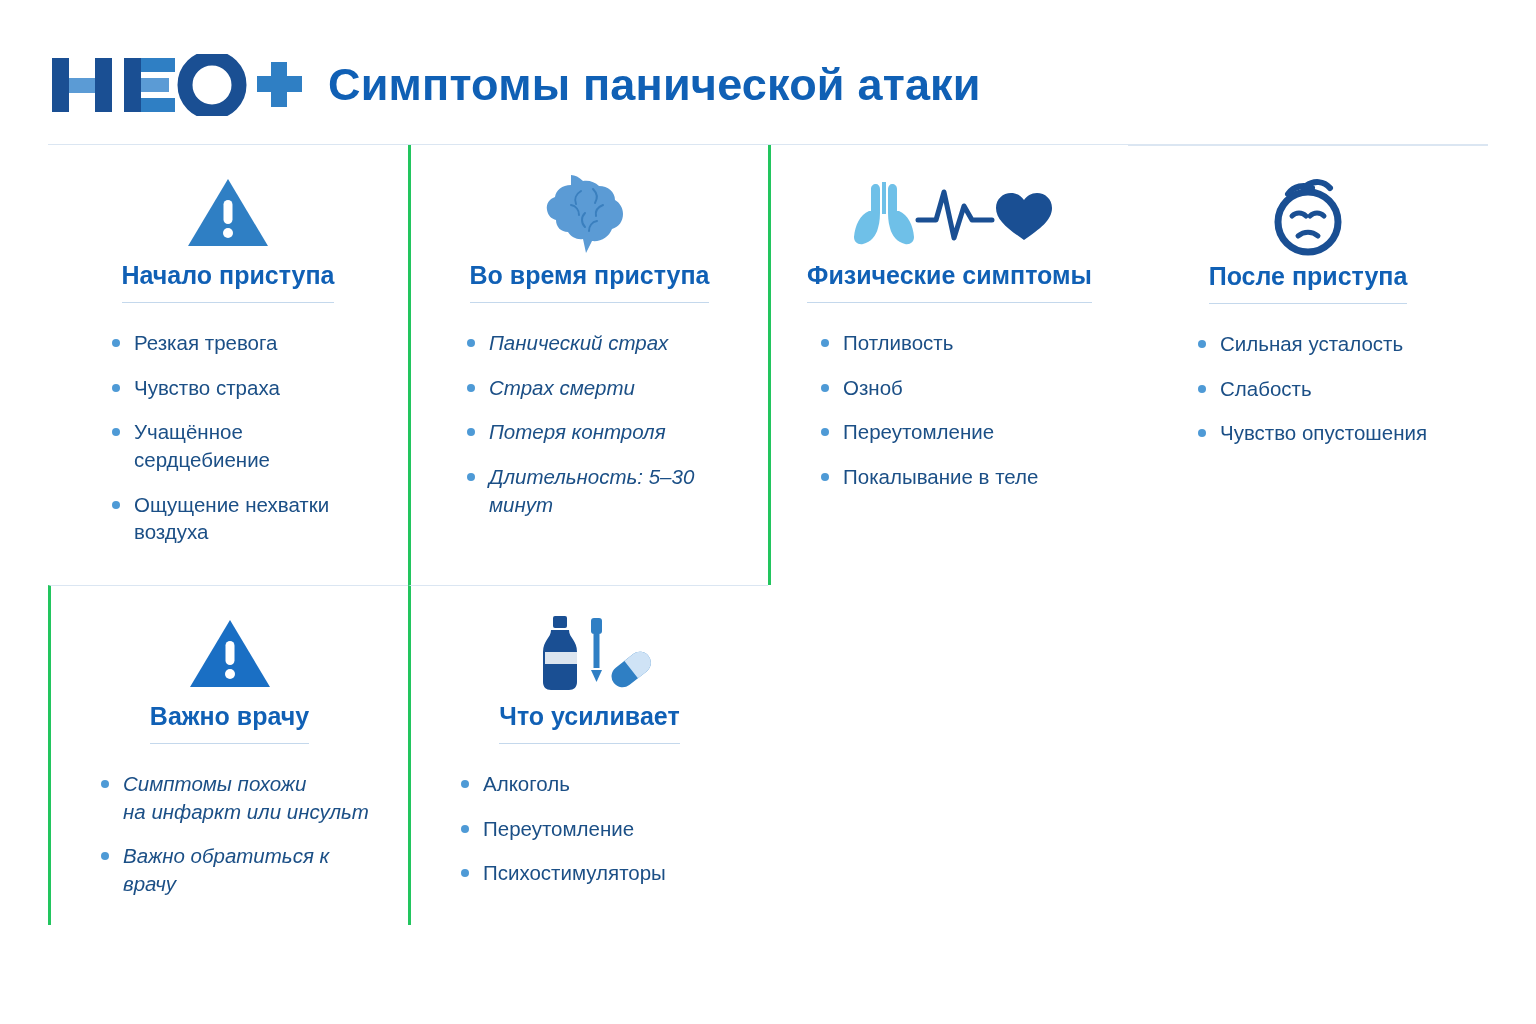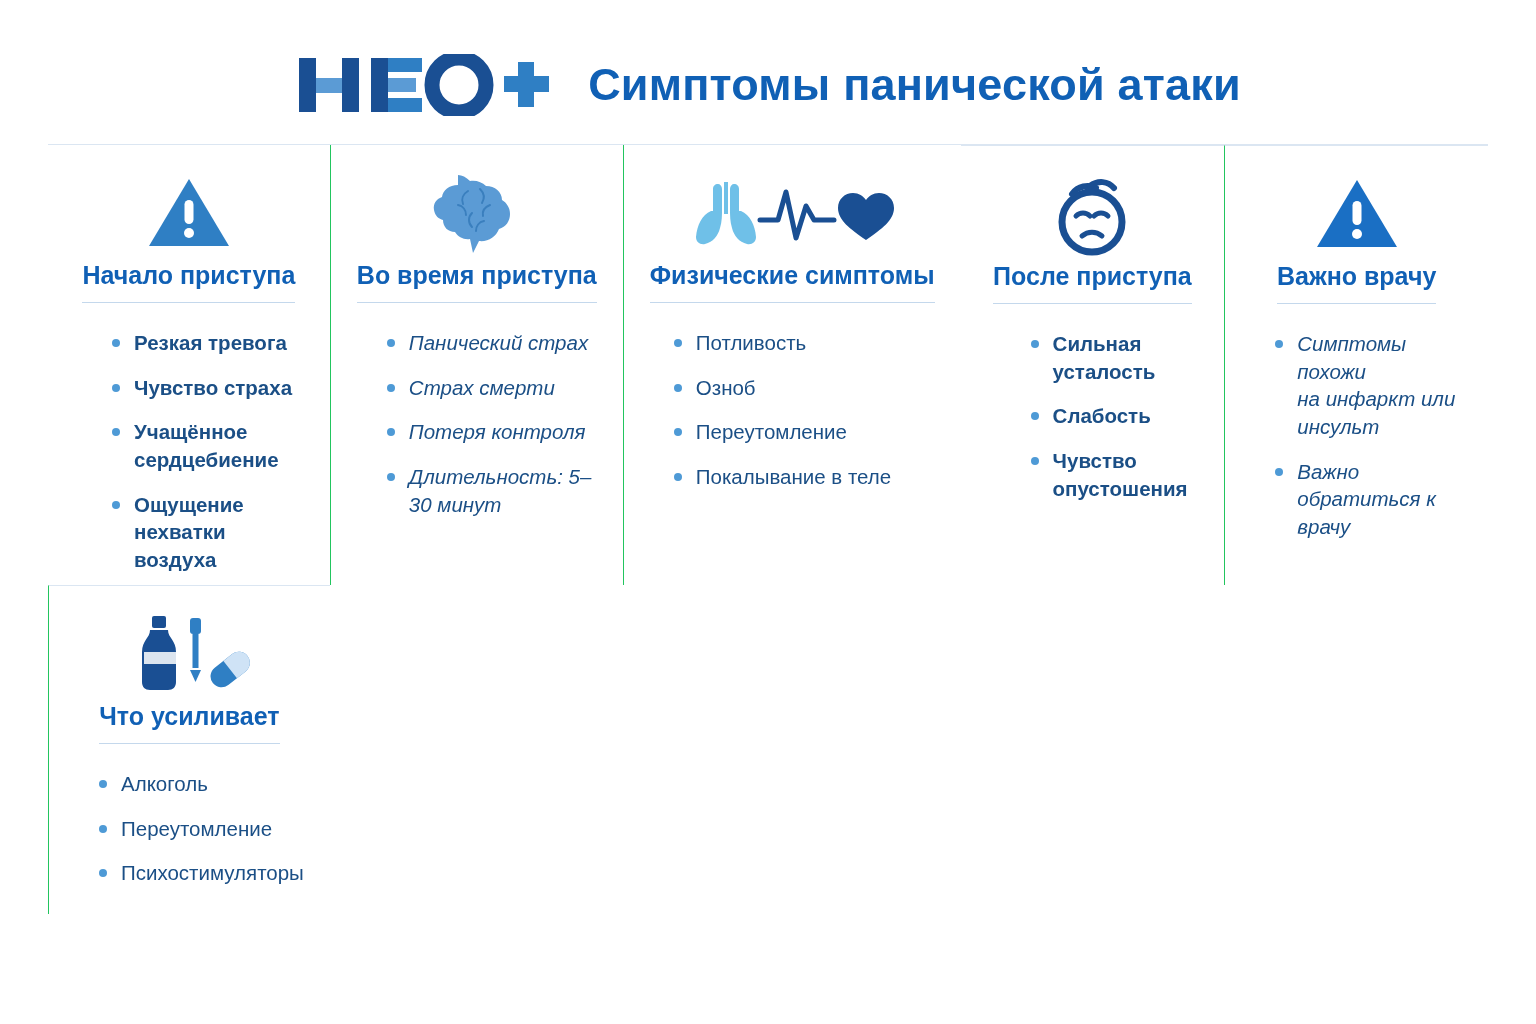--- a/index.html
+++ b/index.html
@@ -20,24 +20,23 @@
     width: 1536px;
     height: 1024px;
     box-sizing: border-box;
     padding: 42px 48px 20px 48px;
   }
 
   
   .header {
     display: flex;
     align-items: center;
-    gap: 39px;
+    gap: 26px;
     padding-left: 4px;
     height: 86px;
-    justify-content: center;
   }
   .logo {
     display: flex;
     align-items: center;
     height: 62px;
   }
   .logo svg { display: block; }
 
   .title {
     font-size: 45px;
@@ -49,30 +48,30 @@
 
   .header-rule {
     margin-top: 16px;
     height: 1px;
     background: #dbe6f2;
   }
 
   
   .grid {
     display: grid;
-    grid-template-columns: 1fr 1fr 1fr 1fr 1fr;
+    grid-template-columns: 1fr 1fr 1fr 1fr;
     grid-template-rows: 440px 1fr;
   }
 
   .cell {
     position: relative;
     padding: 22px 26px 10px 26px;
     box-sizing: border-box;
   }
-  .cell.col-2, .cell.col-3 { border-left: 1px solid #22c55e; }
+  .cell.col-2, .cell.col-3 { border-left: 3px solid #22c55e; }
   .cell.row-2 { border-top: 1px solid #dbe6f2; }
 
   .icon-wrap {
     height: 92px;
     display: flex;
     align-items: center;
     justify-content: center;
   }
   .icon-wrap svg { display: block; }
 
@@ -105,21 +104,21 @@
     content: "";
     position: absolute;
     left: 4px;
     top: 10px;
     width: 8px;
     height: 8px;
     border-radius: 50%;
     background: #4e9ad6;
   }
 
-  .col-1 .list { padding-left: 34px; font-weight: bold; }
+  .col-1 .list { padding-left: 34px; }
   .col-2 .list { padding-left: 26px; font-style: italic; }
   .col-3 .list { padding-left: 20px; }
 
   .row-2 .list { }
   .row-2.col-1 .list { padding-left: 40px; }
   .row-2.col-2 .list { padding-left: 20px; }
   .row-2.col-3 .list { padding-left: 20px; }
 </style>
 </head>
 <body>

